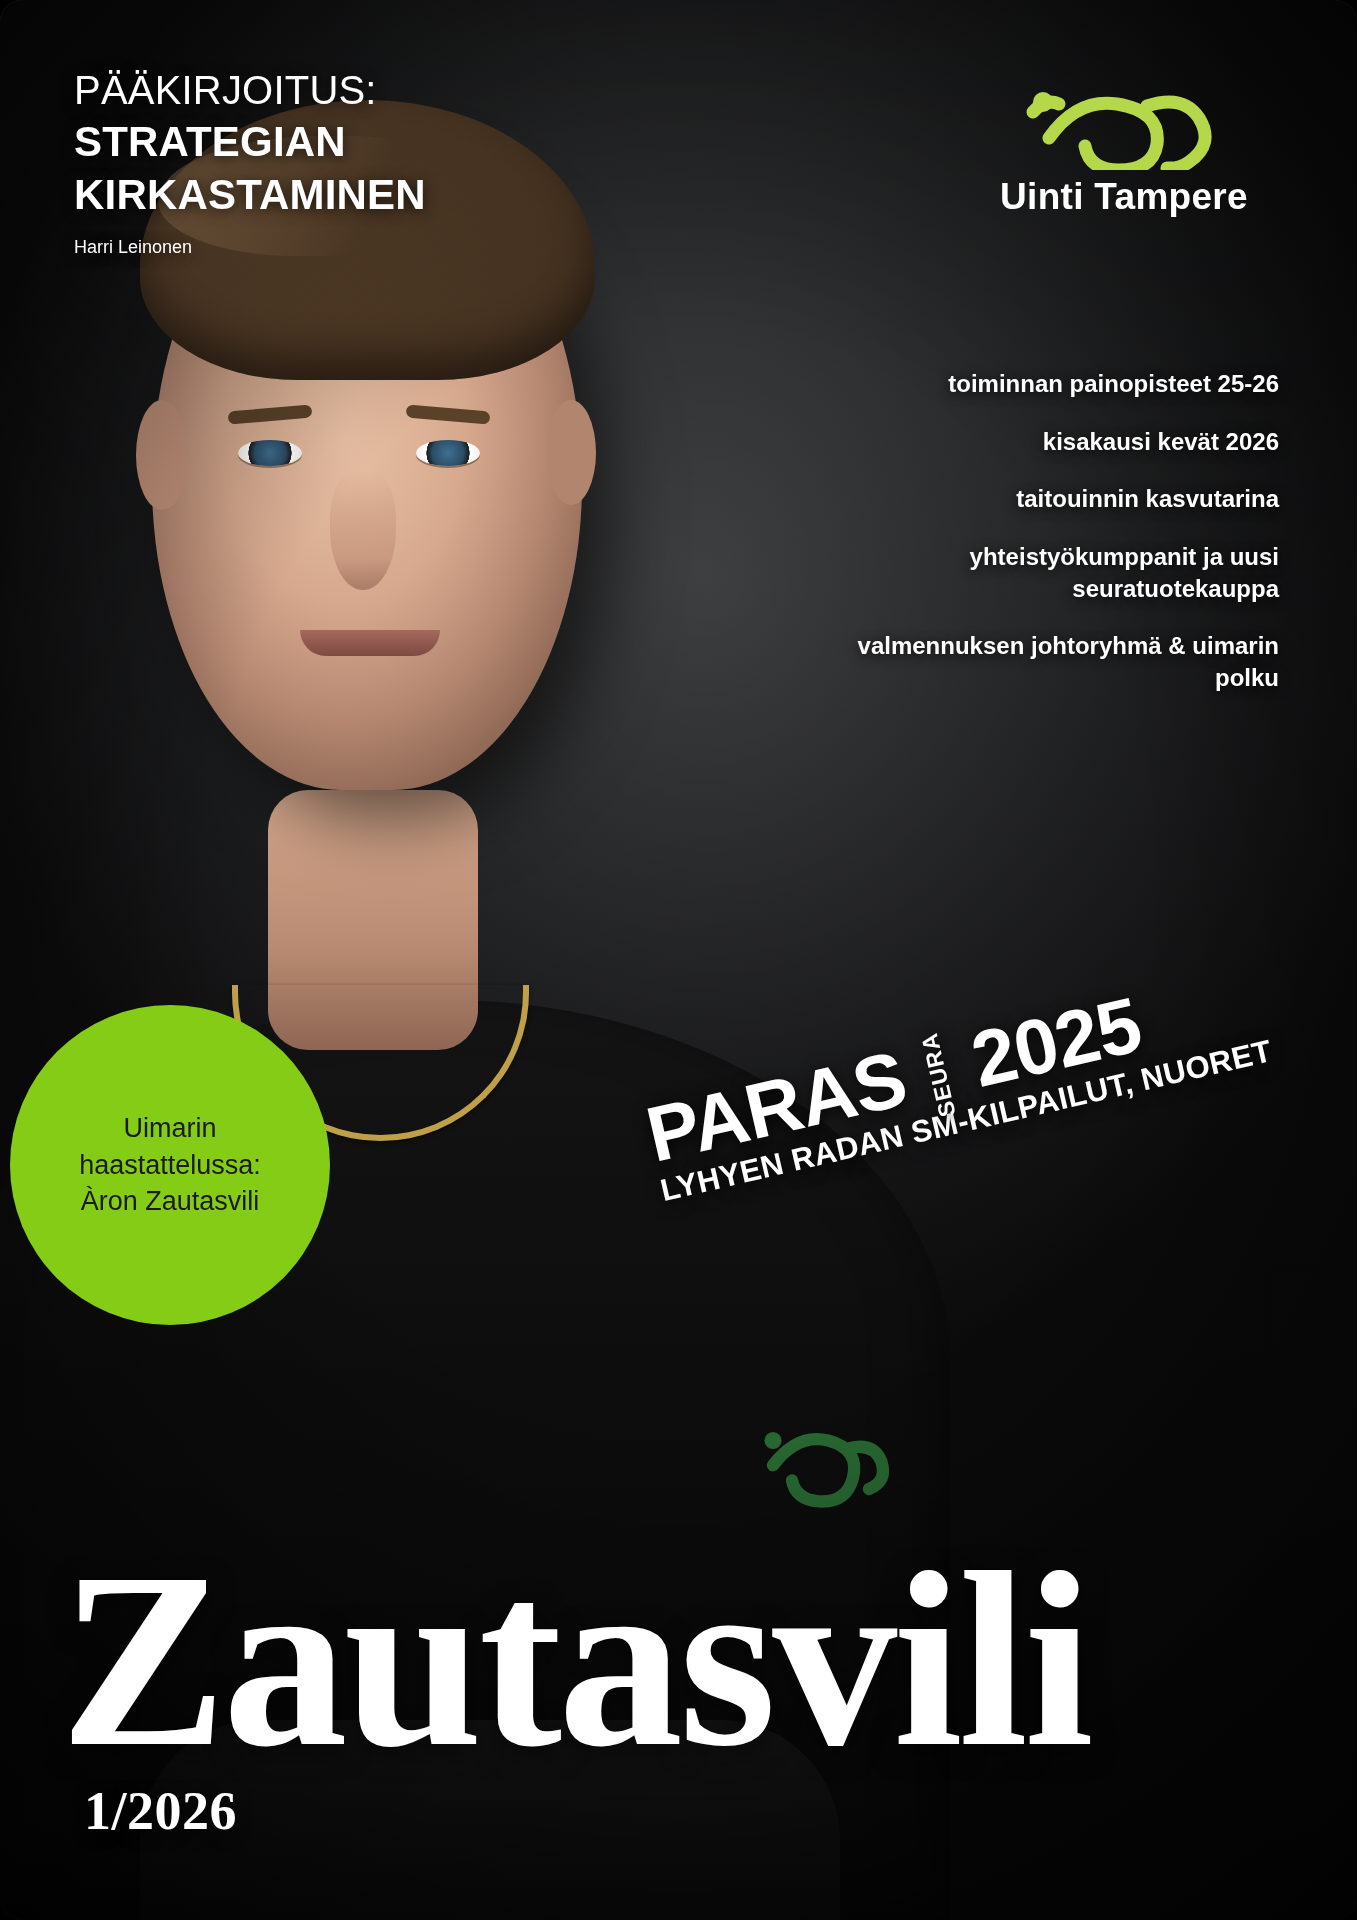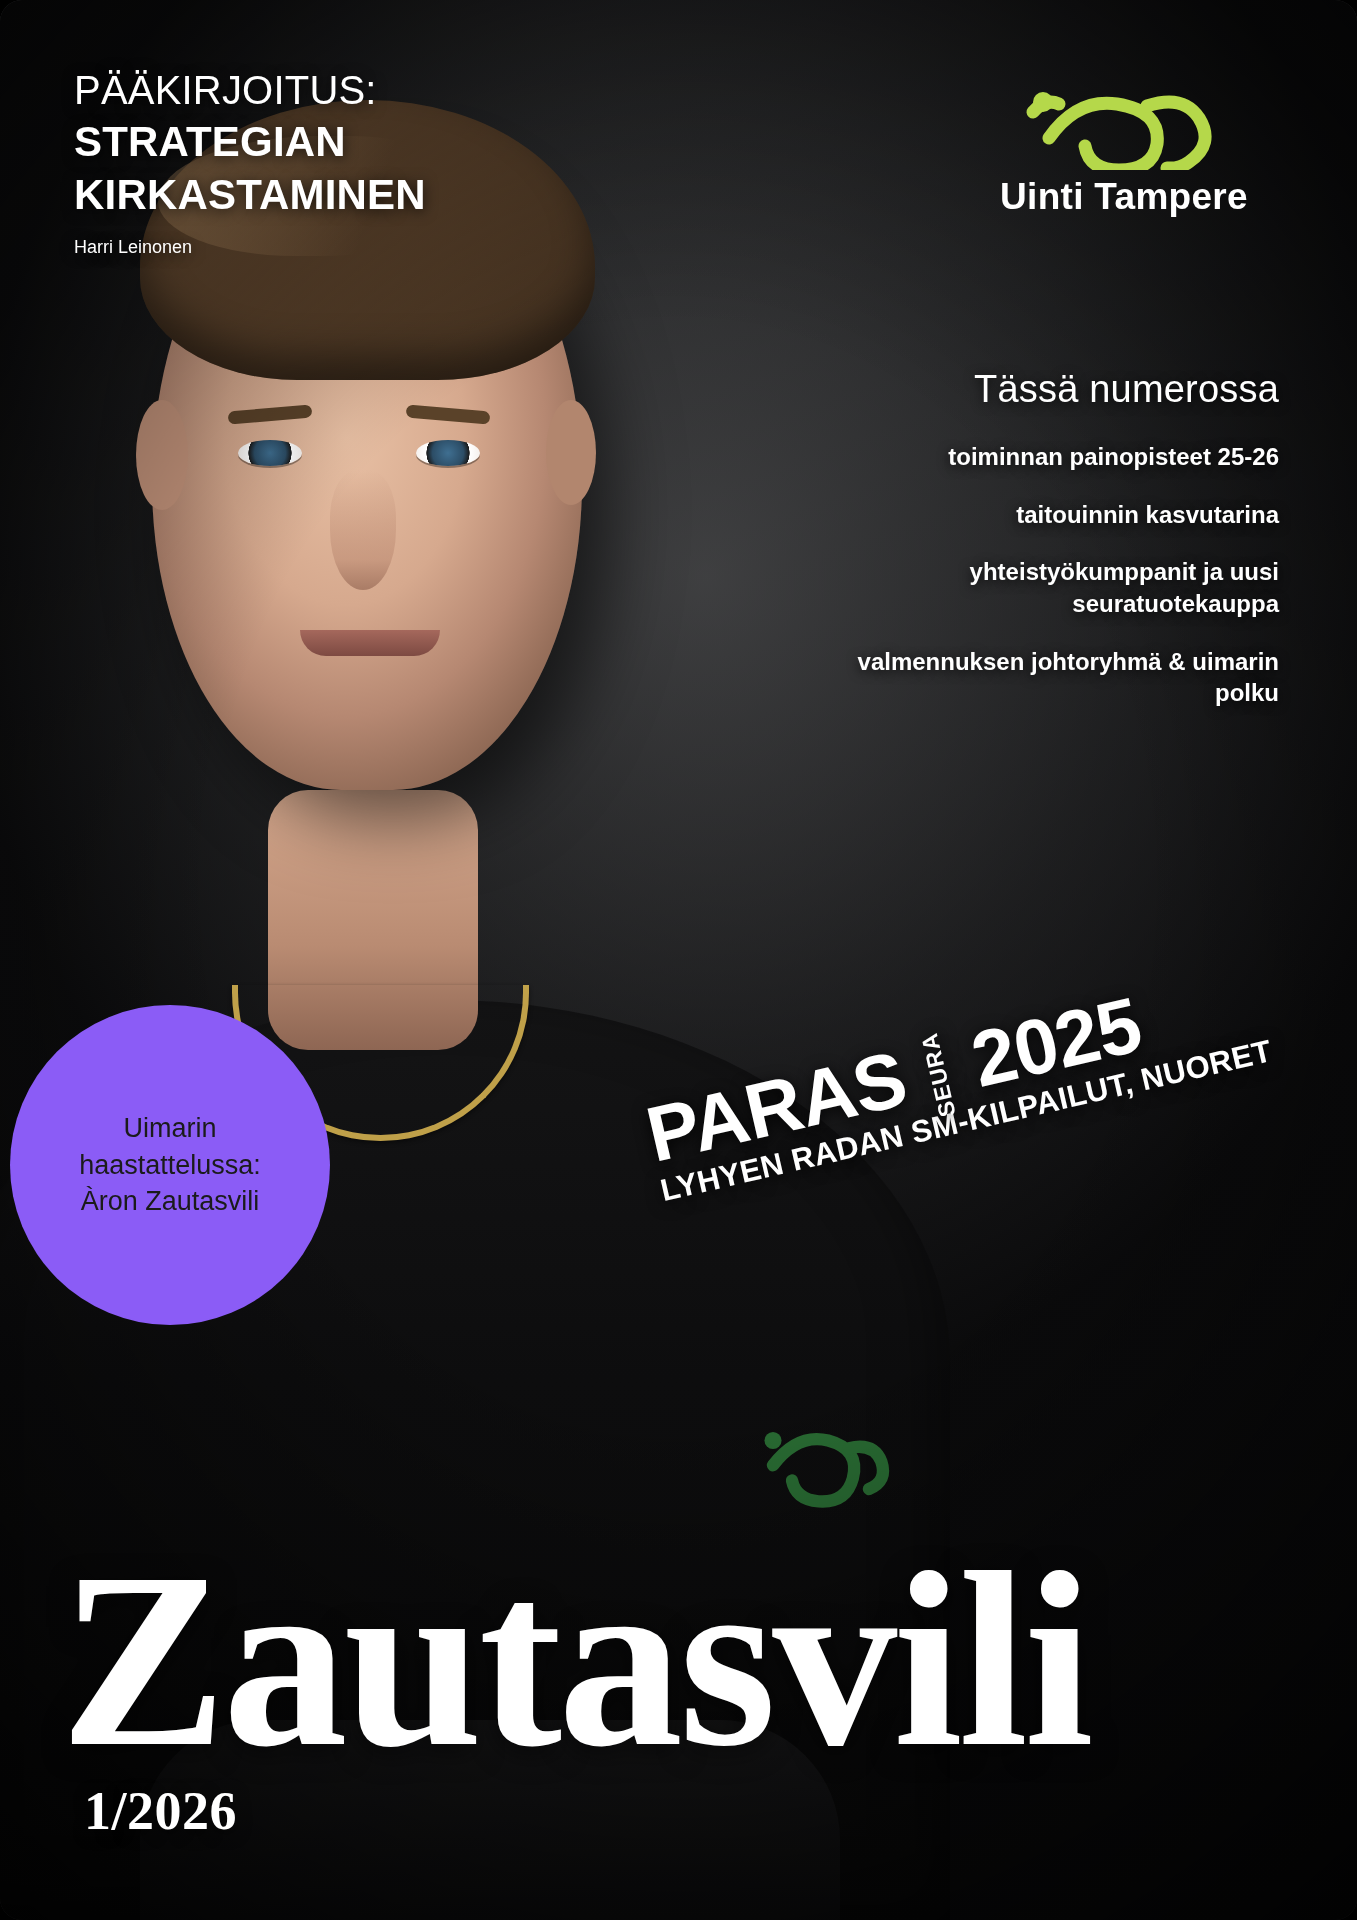--- a/index.html
+++ b/index.html
@@ -233,21 +233,21 @@
   .toc ul { margin: 0; padding: 0; }
 
   
   .bubble {
     position: absolute;
     left: 10px;
     top: 1005px;
     width: 320px;
     height: 320px;
     border-radius: 50%;
-    background: #8b5cf6;
+    background: #84cc16;
     display: flex;
     align-items: center;
     justify-content: center;
     z-index: 6;
   }
   .bubble .inner {
     text-align: center;
     color: #1b1b1b;
     font-size: 27px;
     line-height: 1.35;
@@ -376,23 +376,23 @@
           <path d="M150 28 q36 -12 52 12 q16 26 -10 44 q-10 7 -22 6"></path>
           <path d="M36 34 q12 -14 26 -8"></path>
         </g>
         <circle cx="46" cy="24" r="10" fill="#b5d84a"></circle>
       </svg>
     </div>
     <div class="wordmark">Uinti Tampere</div>
   </div>
 
   <div class="toc">
-    <h2>Tässä numerossa</h2>
     <ul>
       <li>toiminnan painopisteet 25-26</li>
+      <li>kisakausi kevät 2026</li>
       <li>taitouinnin kasvutarina</li>
       <li>yhteistyökumppanit ja uusi seuratuotekauppa</li>
       <li>valmennuksen johtoryhmä &amp; uimarin polku</li>
     </ul>
   </div>
 
   <div class="bubble">
     <div class="inner">
       <div>Uimarin</div>
       <div>haastattelussa:</div>

